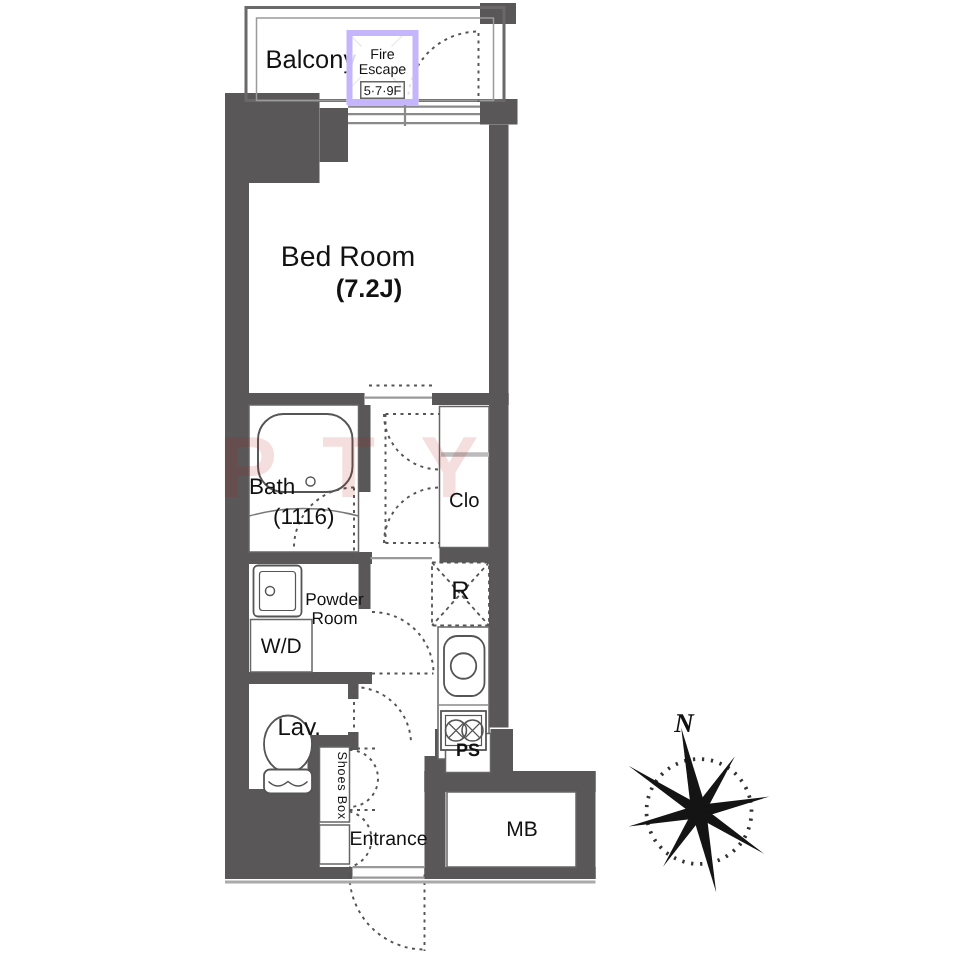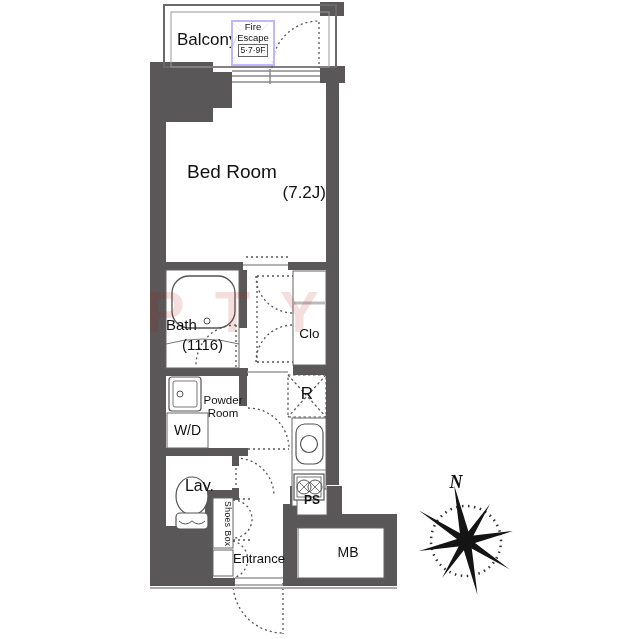--- a/index.html
+++ b/index.html
@@ -7,26 +7,26 @@
   }
   html,body{margin:0;padding:0;background:var(--bg);}
   #plan{position:relative;width:640px;height:639px;background:var(--bg);overflow:hidden;
         font-family:"Liberation Sans",sans-serif;}
   .wall{position:absolute;background:var(--wall);}
   svg.overlay{position:absolute;left:0;top:0;z-index:3;}
   .lbl{position:absolute;color:var(--text);z-index:5;white-space:nowrap;
        font-family:"Liberation Sans",sans-serif;line-height:1.1;}
   .lbl-balcony{left:177px;top:31px;font-size:17px;}
   .firebox{position:absolute;left:231px;top:20px;width:40px;height:42px;z-index:5;
-           border:2px solid #c4b5fd;background:rgba(255,255,255,.85);
-           display:flex;flex-direction:column;align-items:center;justify-content:flex-start;
+           border:4px solid #c4b5fd;background:rgba(255,255,255,.85);
+           display:flex;flex-direction:column;align-items:center;justify-content:flex-end;
            font-size:9.5px;color:var(--text);text-align:center;line-height:10.5px;}
   .firebox .floors{border:1px solid #666;font-size:8.5px;padding:0 1px;margin-top:1px;}
   .lbl-bedroom{left:152px;top:162px;width:160px;font-size:19px;text-align:center;}
-  .lbl-bedsize{left:166px;top:184px;width:160px;font-size:17px;text-align:right;}
+  .lbl-bedsize{left:166px;top:184px;width:160px;font-size:17px;text-align:center;font-weight:bold;}
   .lbl-bath{left:166px;top:317px;width:73px;font-size:15px;}
   .lbl-bathsize{left:164px;top:337px;width:77px;font-size:15px;text-align:center;}
   .lbl-clo{left:293px;top:327px;width:33px;font-size:13.5px;text-align:center;}
   .lbl-powder{left:197px;top:394px;width:52px;font-size:11.5px;text-align:center;line-height:13px;}
   .lbl-wd{left:167px;top:413px;width:41px;height:35px;font-size:14px;display:flex;align-items:center;justify-content:center;}
   .lbl-r{left:288px;top:385px;width:38px;font-size:17px;text-align:center;}
   .lbl-lav{left:166px;top:477px;width:67px;font-size:16px;text-align:center;}
   .lbl-shoes{left:214px;top:501px;width:18px;height:46px;font-size:8.5px;
              writing-mode:vertical-rl;text-orientation:mixed;text-align:center;letter-spacing:.5px;}
   .lbl-entrance{left:231px;top:552px;width:56px;font-size:13px;text-align:center;}

